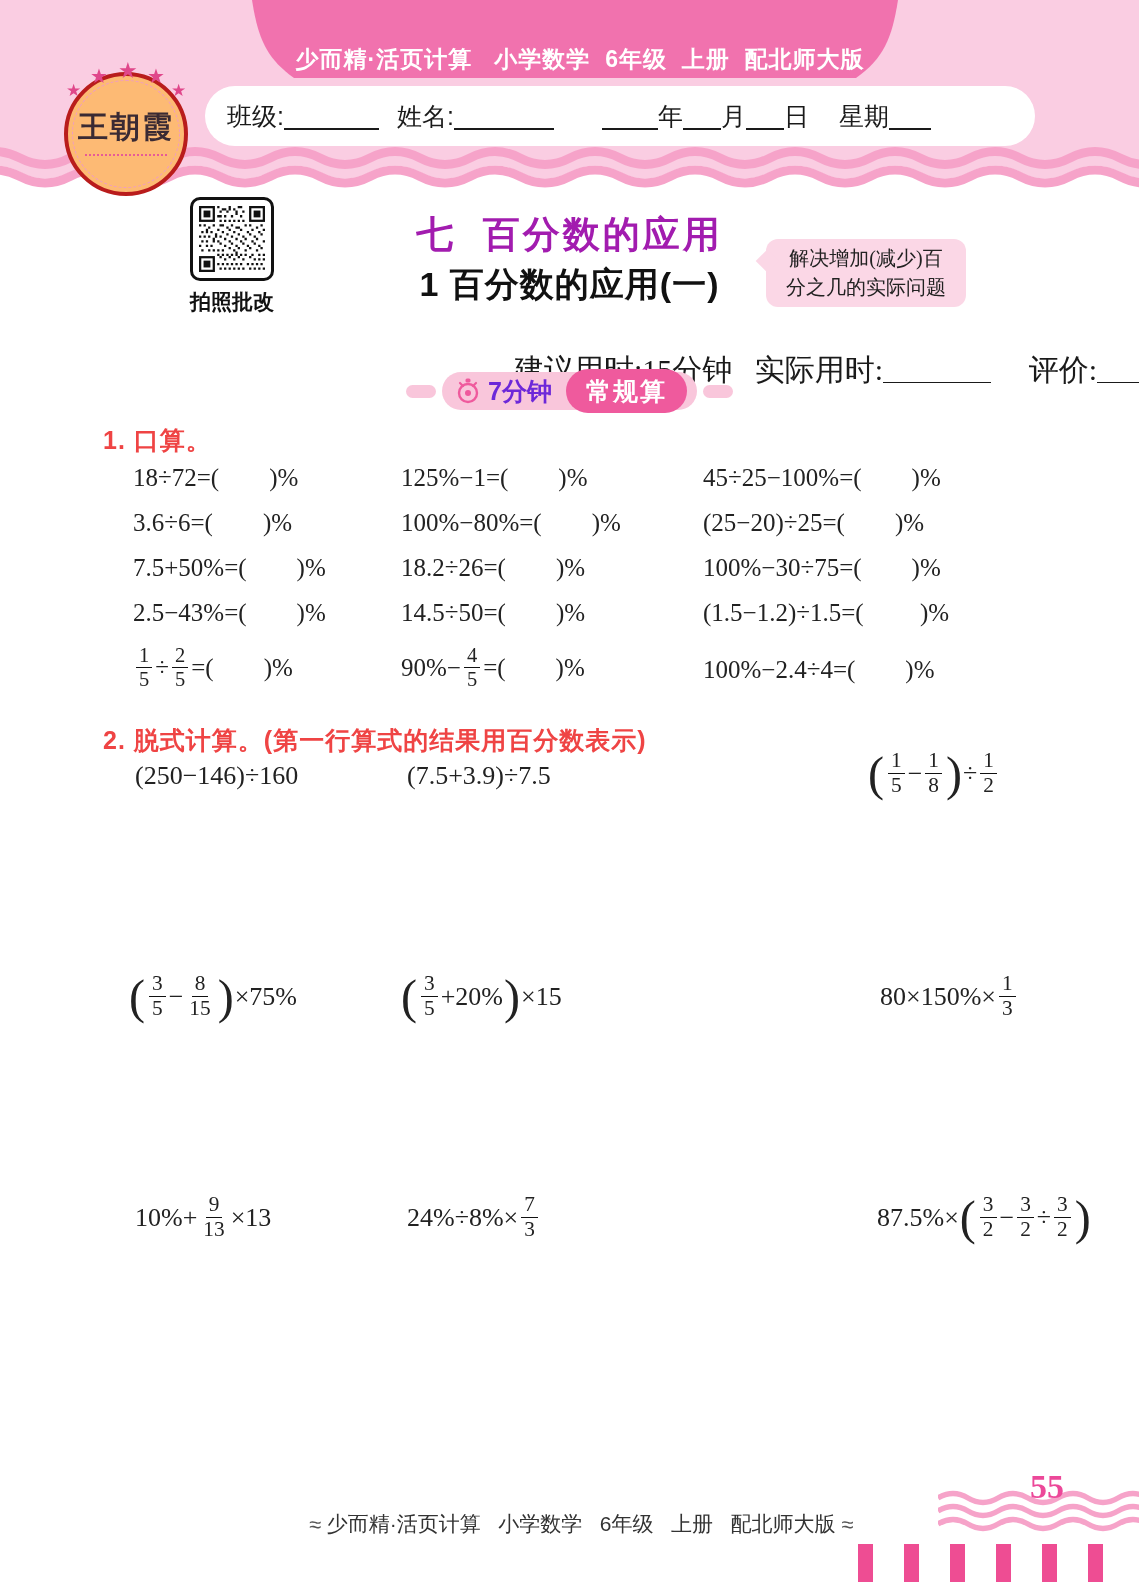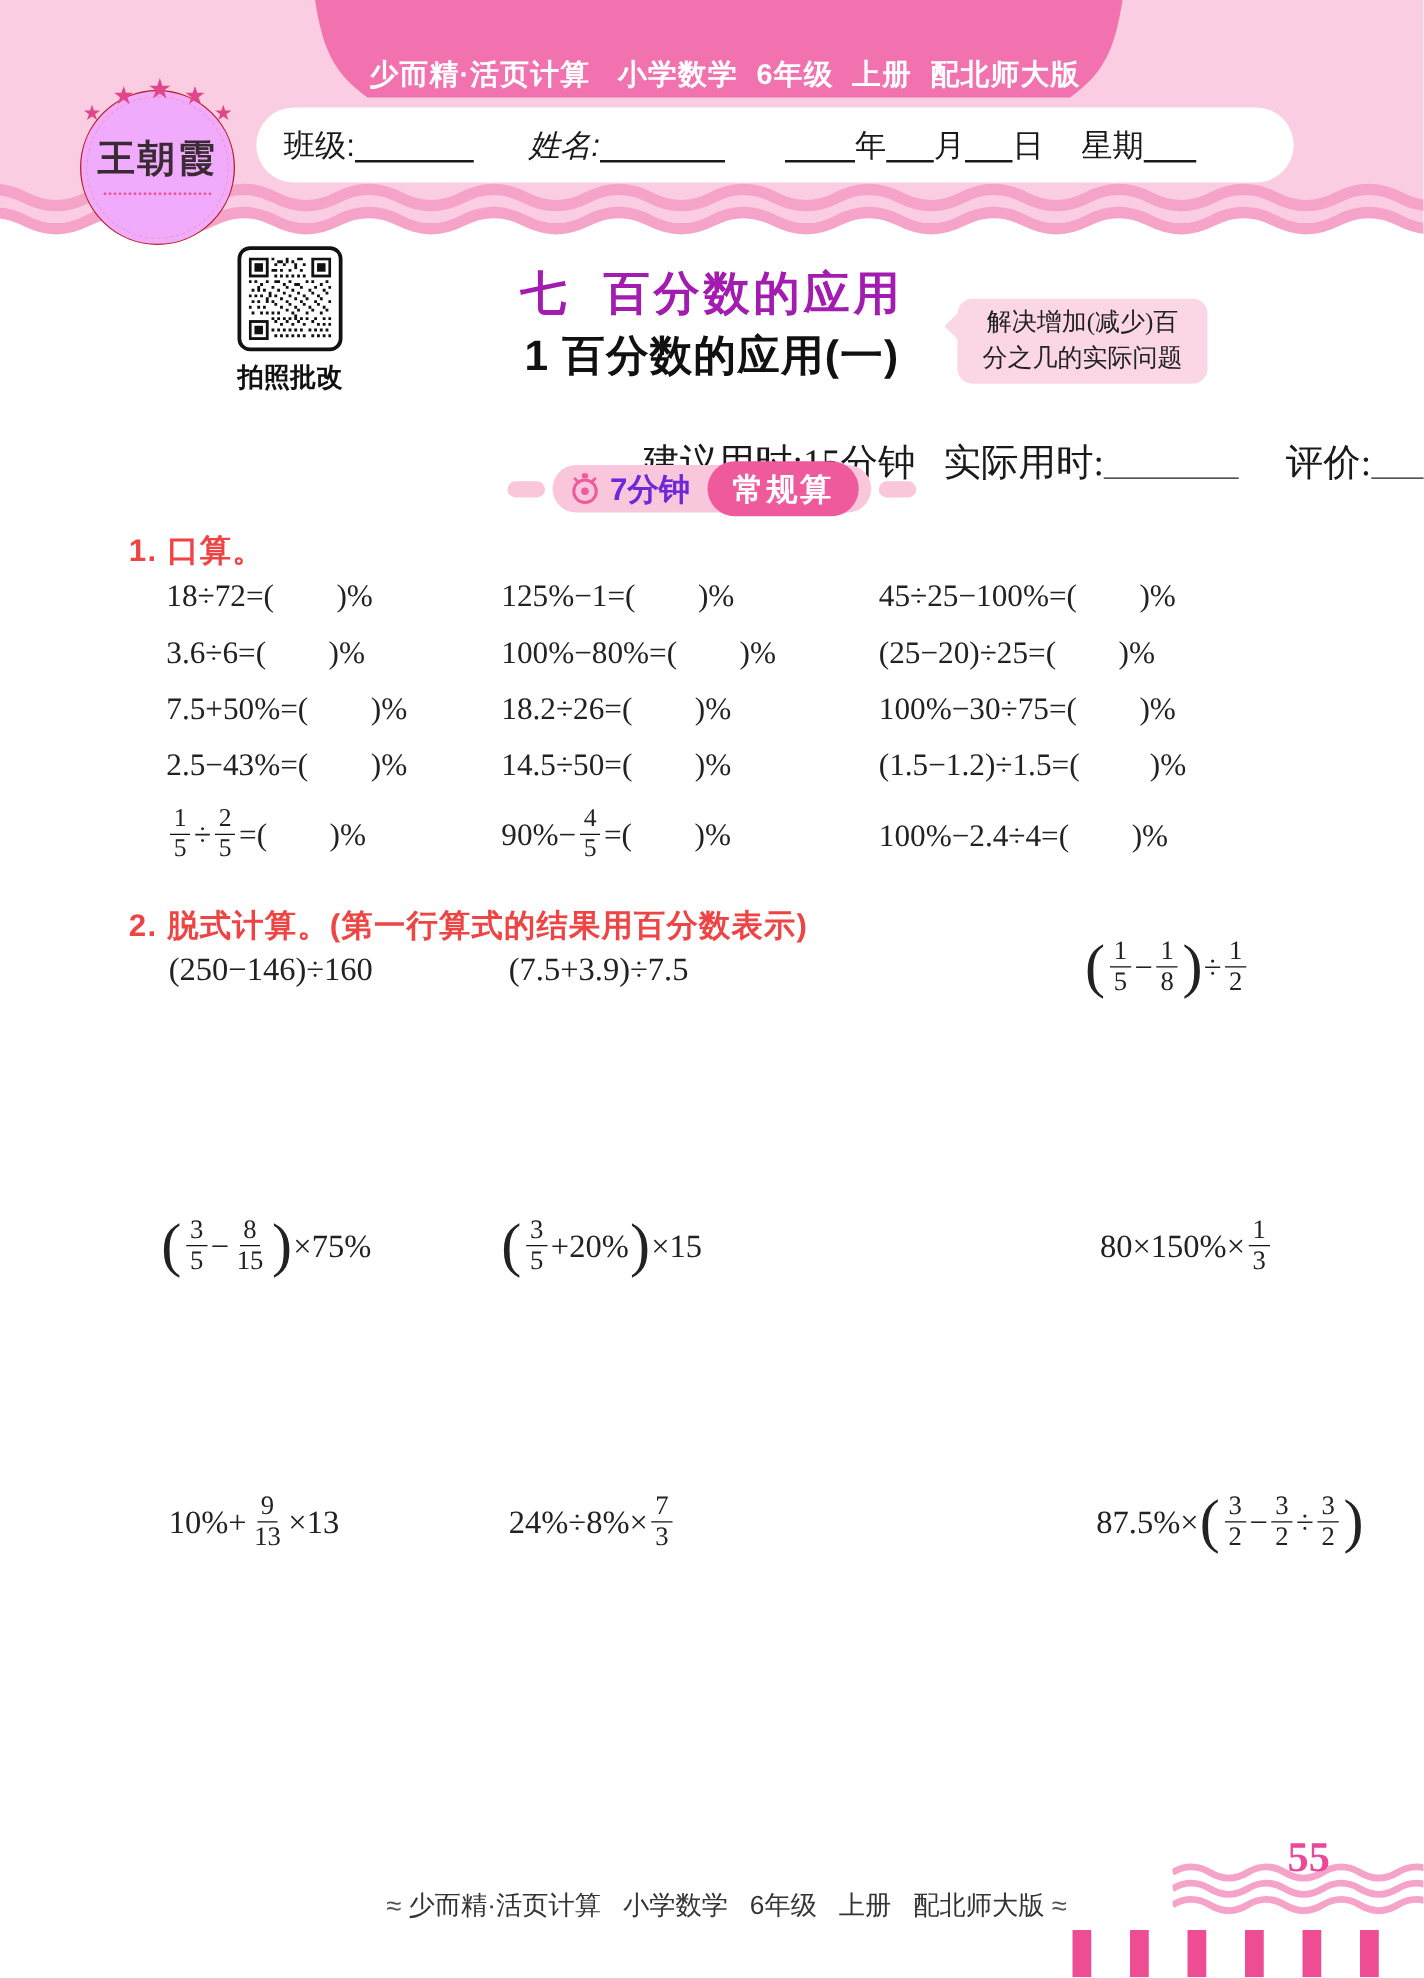--- a/index.html
+++ b/index.html
@@ -9,21 +9,21 @@
   
   .band{position:absolute;left:0;top:0;width:1139px;height:141px;background:#facde2;}
   .band-waves{position:absolute;left:0;top:140px;width:1139px;height:70px;}
   .brand-plate{position:absolute;left:0;top:0;width:1139px;height:95px;pointer-events:none;}
   .series-title{position:absolute;left:285px;top:44px;width:590px;text-align:center;
         color:#ffffff;font-size:23px;font-weight:bold;letter-spacing:1px;white-space:pre;}
 
   
   .logo{position:absolute;left:58px;top:58px;width:148px;height:148px;}
   .logo-circle{position:absolute;left:6px;top:14px;width:124px;height:124px;border-radius:50%;
-        background:#f0abfc;border:1px solid #b91c1c;box-sizing:border-box;
+        background:#fdba74;border:4px solid #b91c1c;box-sizing:border-box;
         display:flex;flex-direction:column;align-items:center;justify-content:center;}
   .logo-ring{position:absolute;left:4px;top:4px;right:4px;bottom:4px;border:1px dashed #ef9cc2;border-radius:50%;}
   .logo-name{font-family:"Liberation Serif",serif;font-size:30px;font-weight:bold;color:#3a2a33;
         letter-spacing:2px;position:relative;z-index:2;}
   .logo-sub{width:70%;height:6px;margin-top:6px;border-top:2px dotted #e75a97;}
   .logo .star{position:absolute;color:#e0478b;z-index:3;}
 
   
   .infobar{position:absolute;left:205px;top:86px;width:830px;height:60px;background:#ffffff;
         border-radius:30px;display:flex;align-items:center;font-size:25px;color:#1a1a1a;}
@@ -111,21 +111,21 @@
     <div class="logo-circle">
       <div class="logo-ring"></div>
       <div class="logo-name">王朝霞</div>
       <div class="logo-sub"></div>
     </div>
   </div>
 
   <div class="infobar">
     <span style="margin-left:22px;">班级:</span>
     <span class="blank" style="width:95px;"></span>
-    <span style="margin-left:44px;font-style:italic;">姓名:</span>
+    <span style="margin-left:18px;">姓名:</span>
     <span class="blank" style="width:100px;"></span>
     <span class="blank" style="width:56px;margin-left:48px;"></span>
     <span>年</span>
     <span class="blank" style="width:38px;"></span>
     <span>月</span>
     <span class="blank" style="width:38px;"></span>
     <span>日</span>
     <span style="margin-left:30px;">星期</span>
     <span class="blank" style="width:42px;"></span>
   </div>

